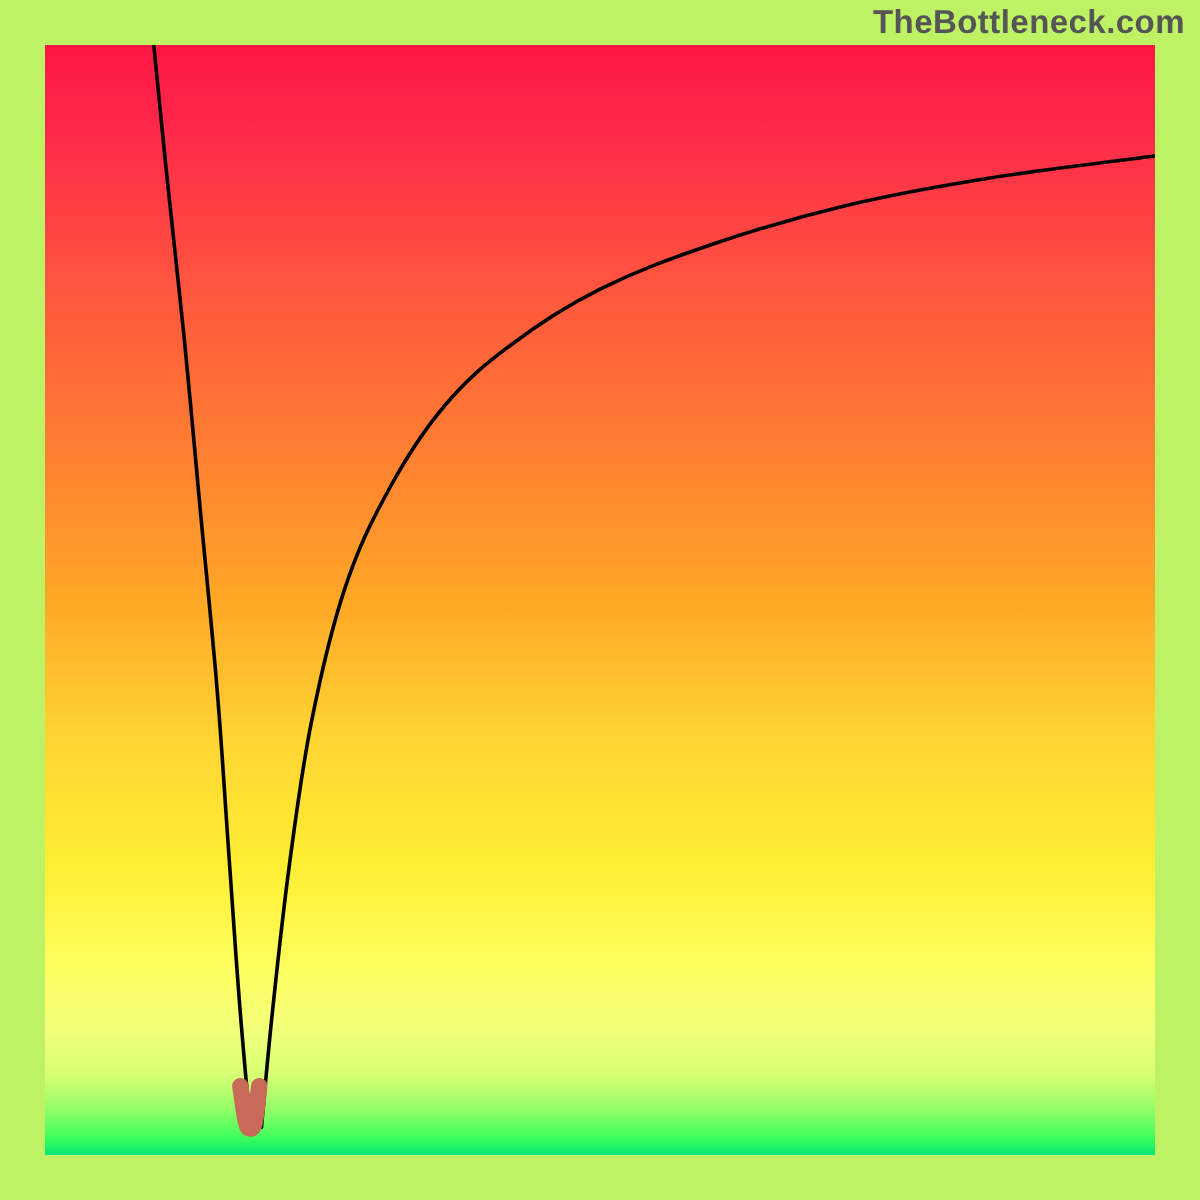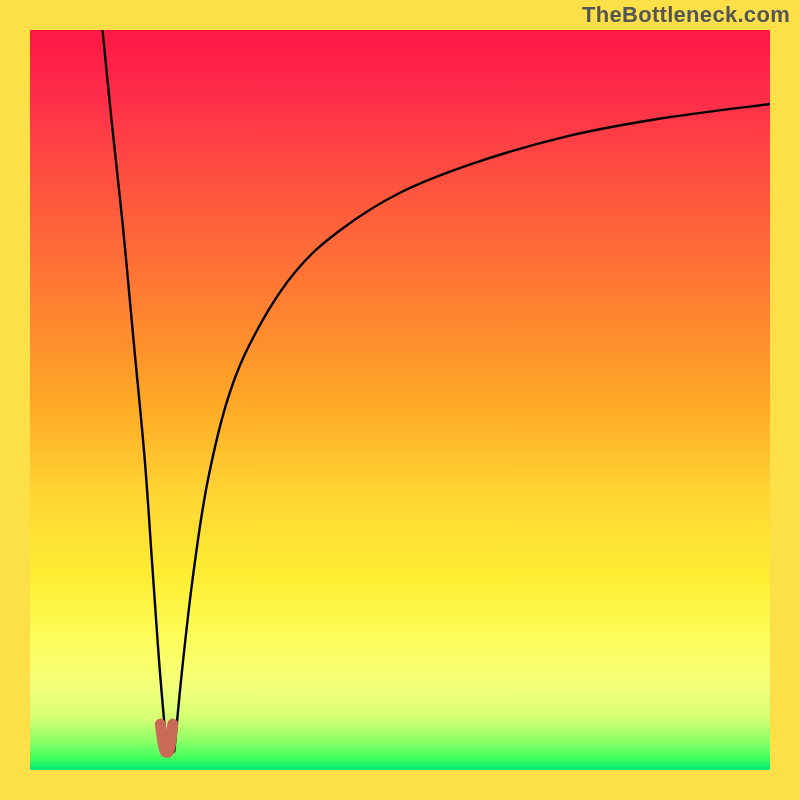--- a/index.html
+++ b/index.html
@@ -7,21 +7,21 @@
     padding: 0;
     width: 800px;
     height: 800px;
     overflow: hidden;
     background: #000;
     font-family: Arial, Helvetica, sans-serif;
   }
   .outer {
     width: 800px;
     height: 800px;
-    background: #fde047;
+    background: #bef264;
     position: relative;
   }
   .watermark {
     position: absolute;
     top: 2px;
     right: 10px;
     color: #555;
     font-size: 22px;
     font-weight: bold;
     letter-spacing: 0.3px;

